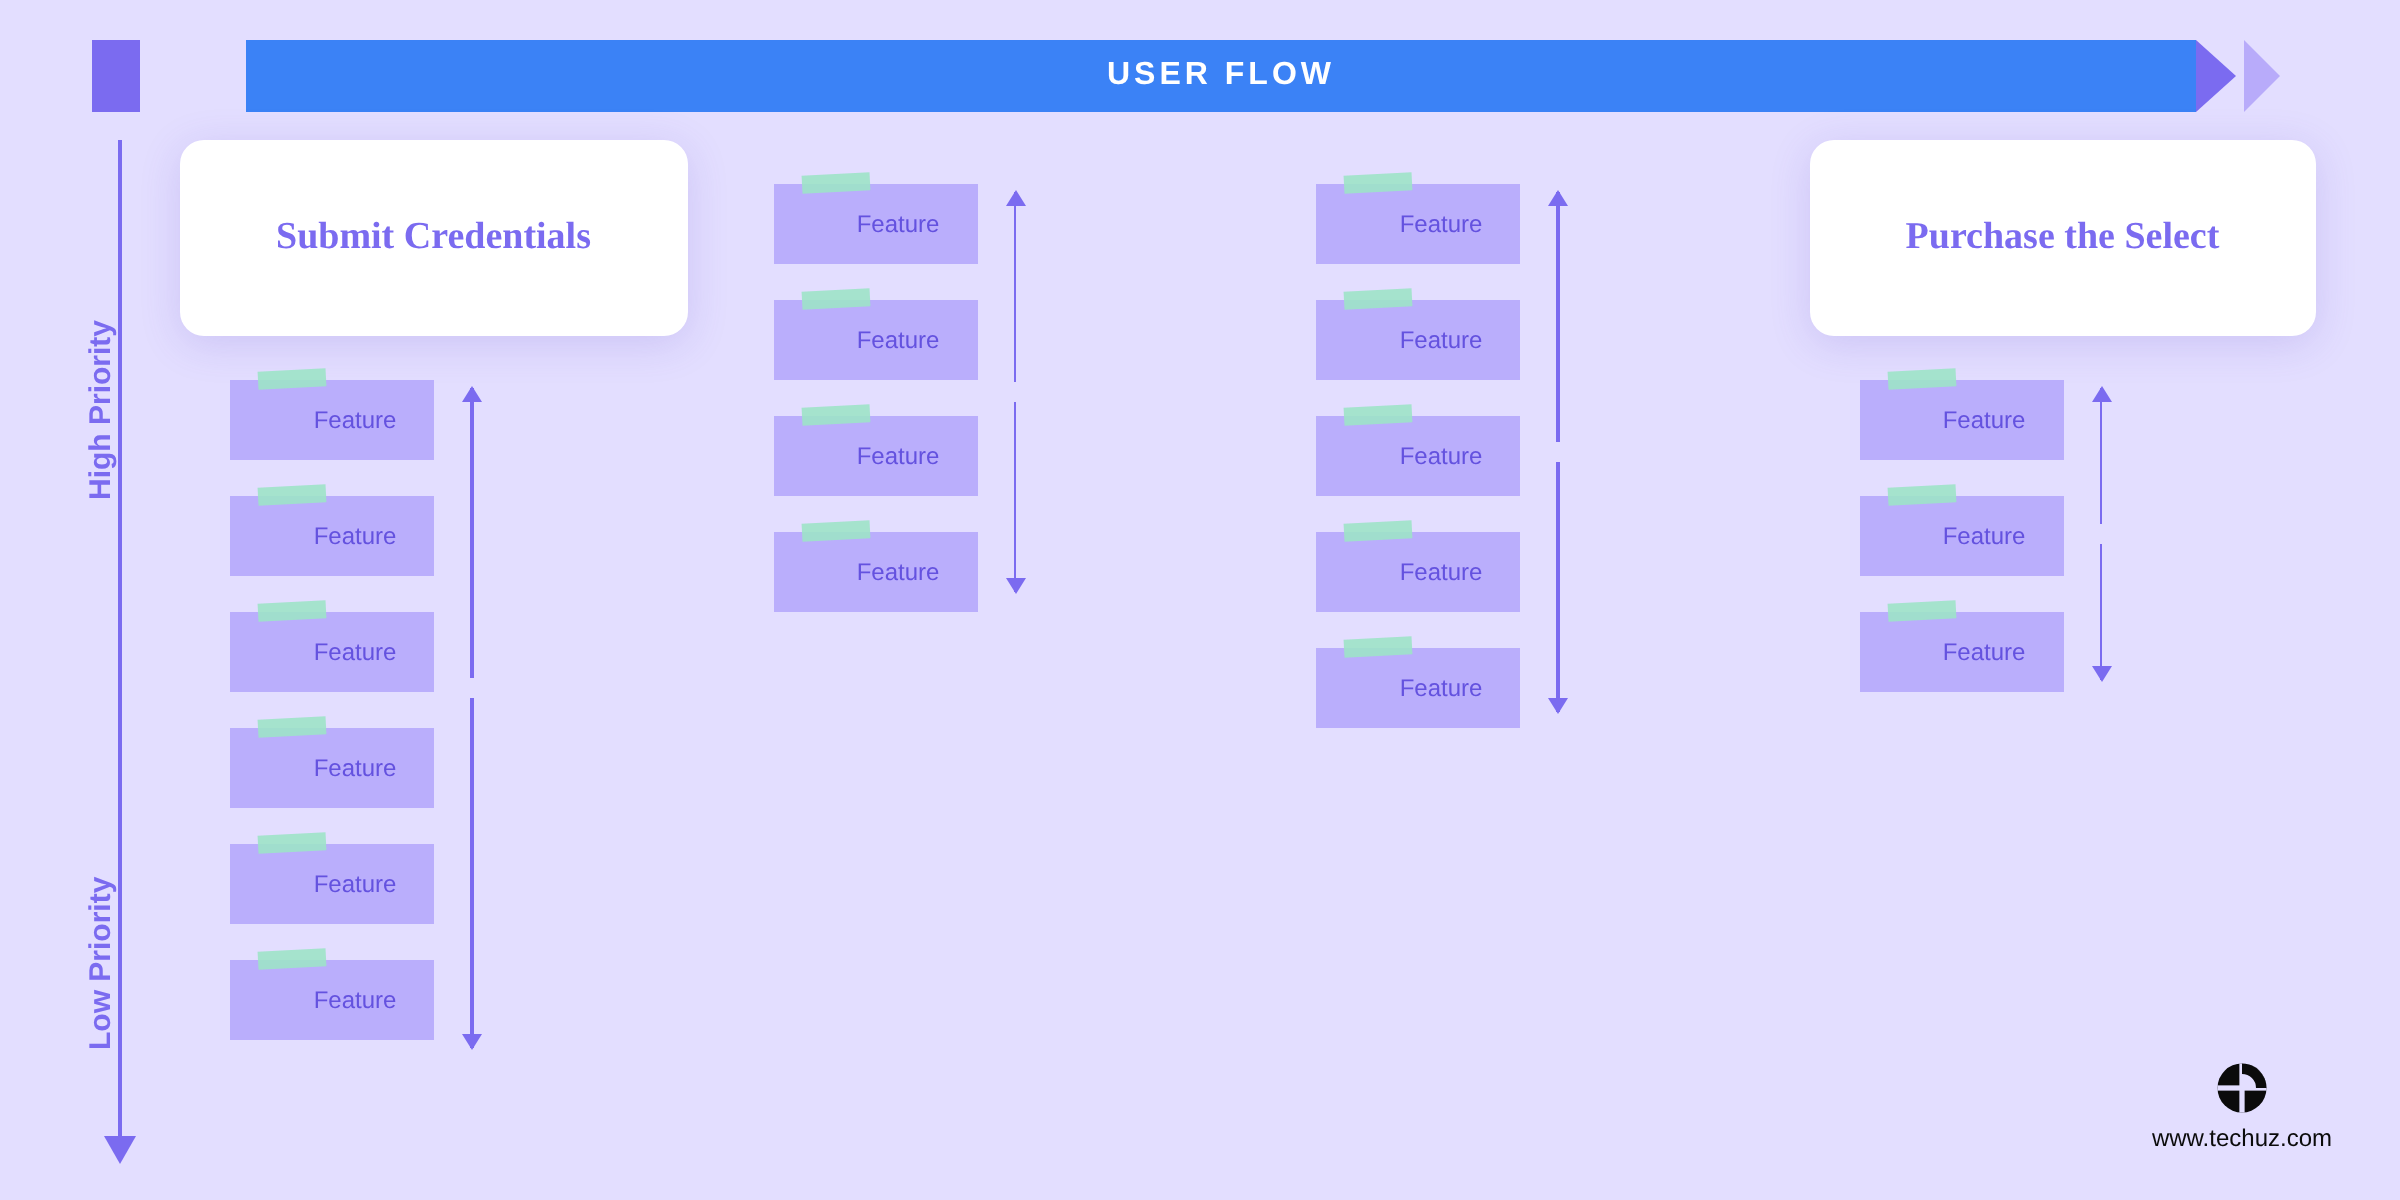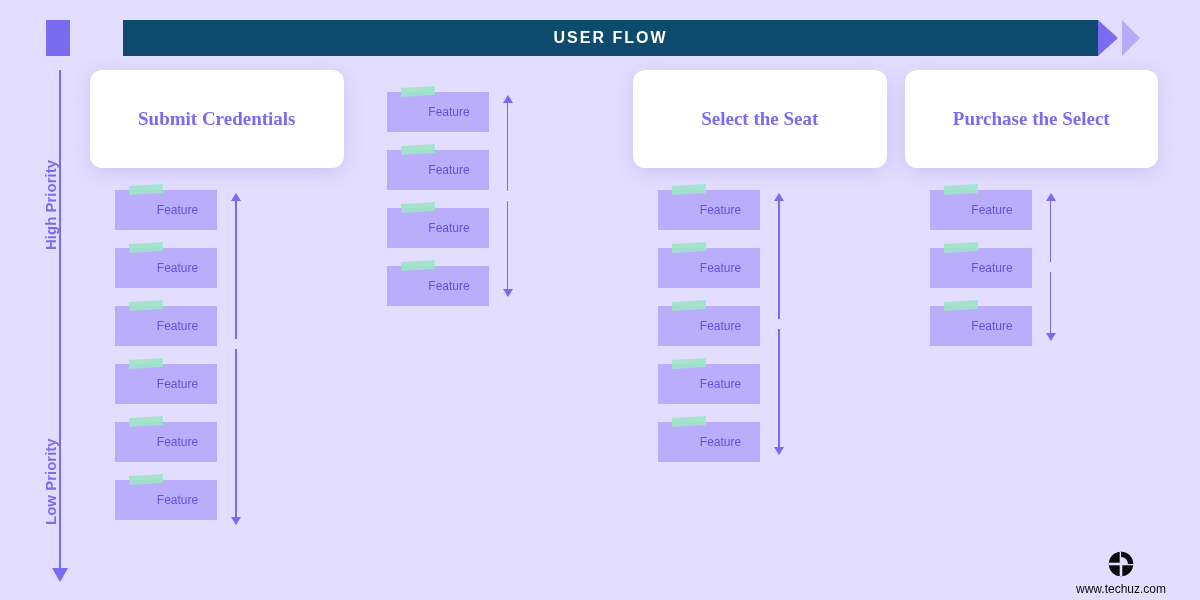--- a/index.html
+++ b/index.html
@@ -18,21 +18,21 @@
     top: 20px;
     left: 82px;
     width: 1058px;
     height: 36px;
     display: flex;
     align-items: center;
   }
   .flow-banner-bar {
     flex: 1;
     height: 36px;
-    background: #0c4a6e;
+    background: #3b82f6;
     display: flex;
     align-items: center;
     justify-content: center;
     margin-left: 41px;
   }
   .flow-banner-title {
     color: #fff;
     font-family: Arial, Helvetica, sans-serif;
     font-weight: 700;
     letter-spacing: 2px;
@@ -202,21 +202,21 @@
     width: 0; height: 0;
     border-left: 5px solid transparent;
     border-right: 5px solid transparent;
     border-top: 8px solid #7b6bf0;
   }
 
   
   .brand {
     position: absolute;
     right: 34px;
-    bottom: 4px;
+    bottom: 24px;
     text-align: center;
     font-family: Arial, Helvetica, sans-serif;
   }
   .brand-logo {
     width: 28px; height: 28px;
     margin: 0 auto 4px;
     display: block;
   }
   .brand-url {
     font-size: 12px;
@@ -277,21 +277,20 @@
           <div class="v-arrow up" style="height: 95px;">
             <div class="shaft"></div>
           </div>
           <div class="v-arrow down" style="height: 95px;">
             <div class="shaft"></div>
           </div>
         </div>
       </div>
     </div>
     <div class="col">
-      <div class="step-card">Select the Seat</div>
       <div class="features-wrap">
         <div class="features">
           <div class="feature-card">Feature</div>
           <div class="feature-card">Feature</div>
           <div class="feature-card">Feature</div>
           <div class="feature-card">Feature</div>
           <div class="feature-card">Feature</div>
         </div>
         <div class="arrows-col">
           <div class="v-arrow up" style="height: 125px;">

